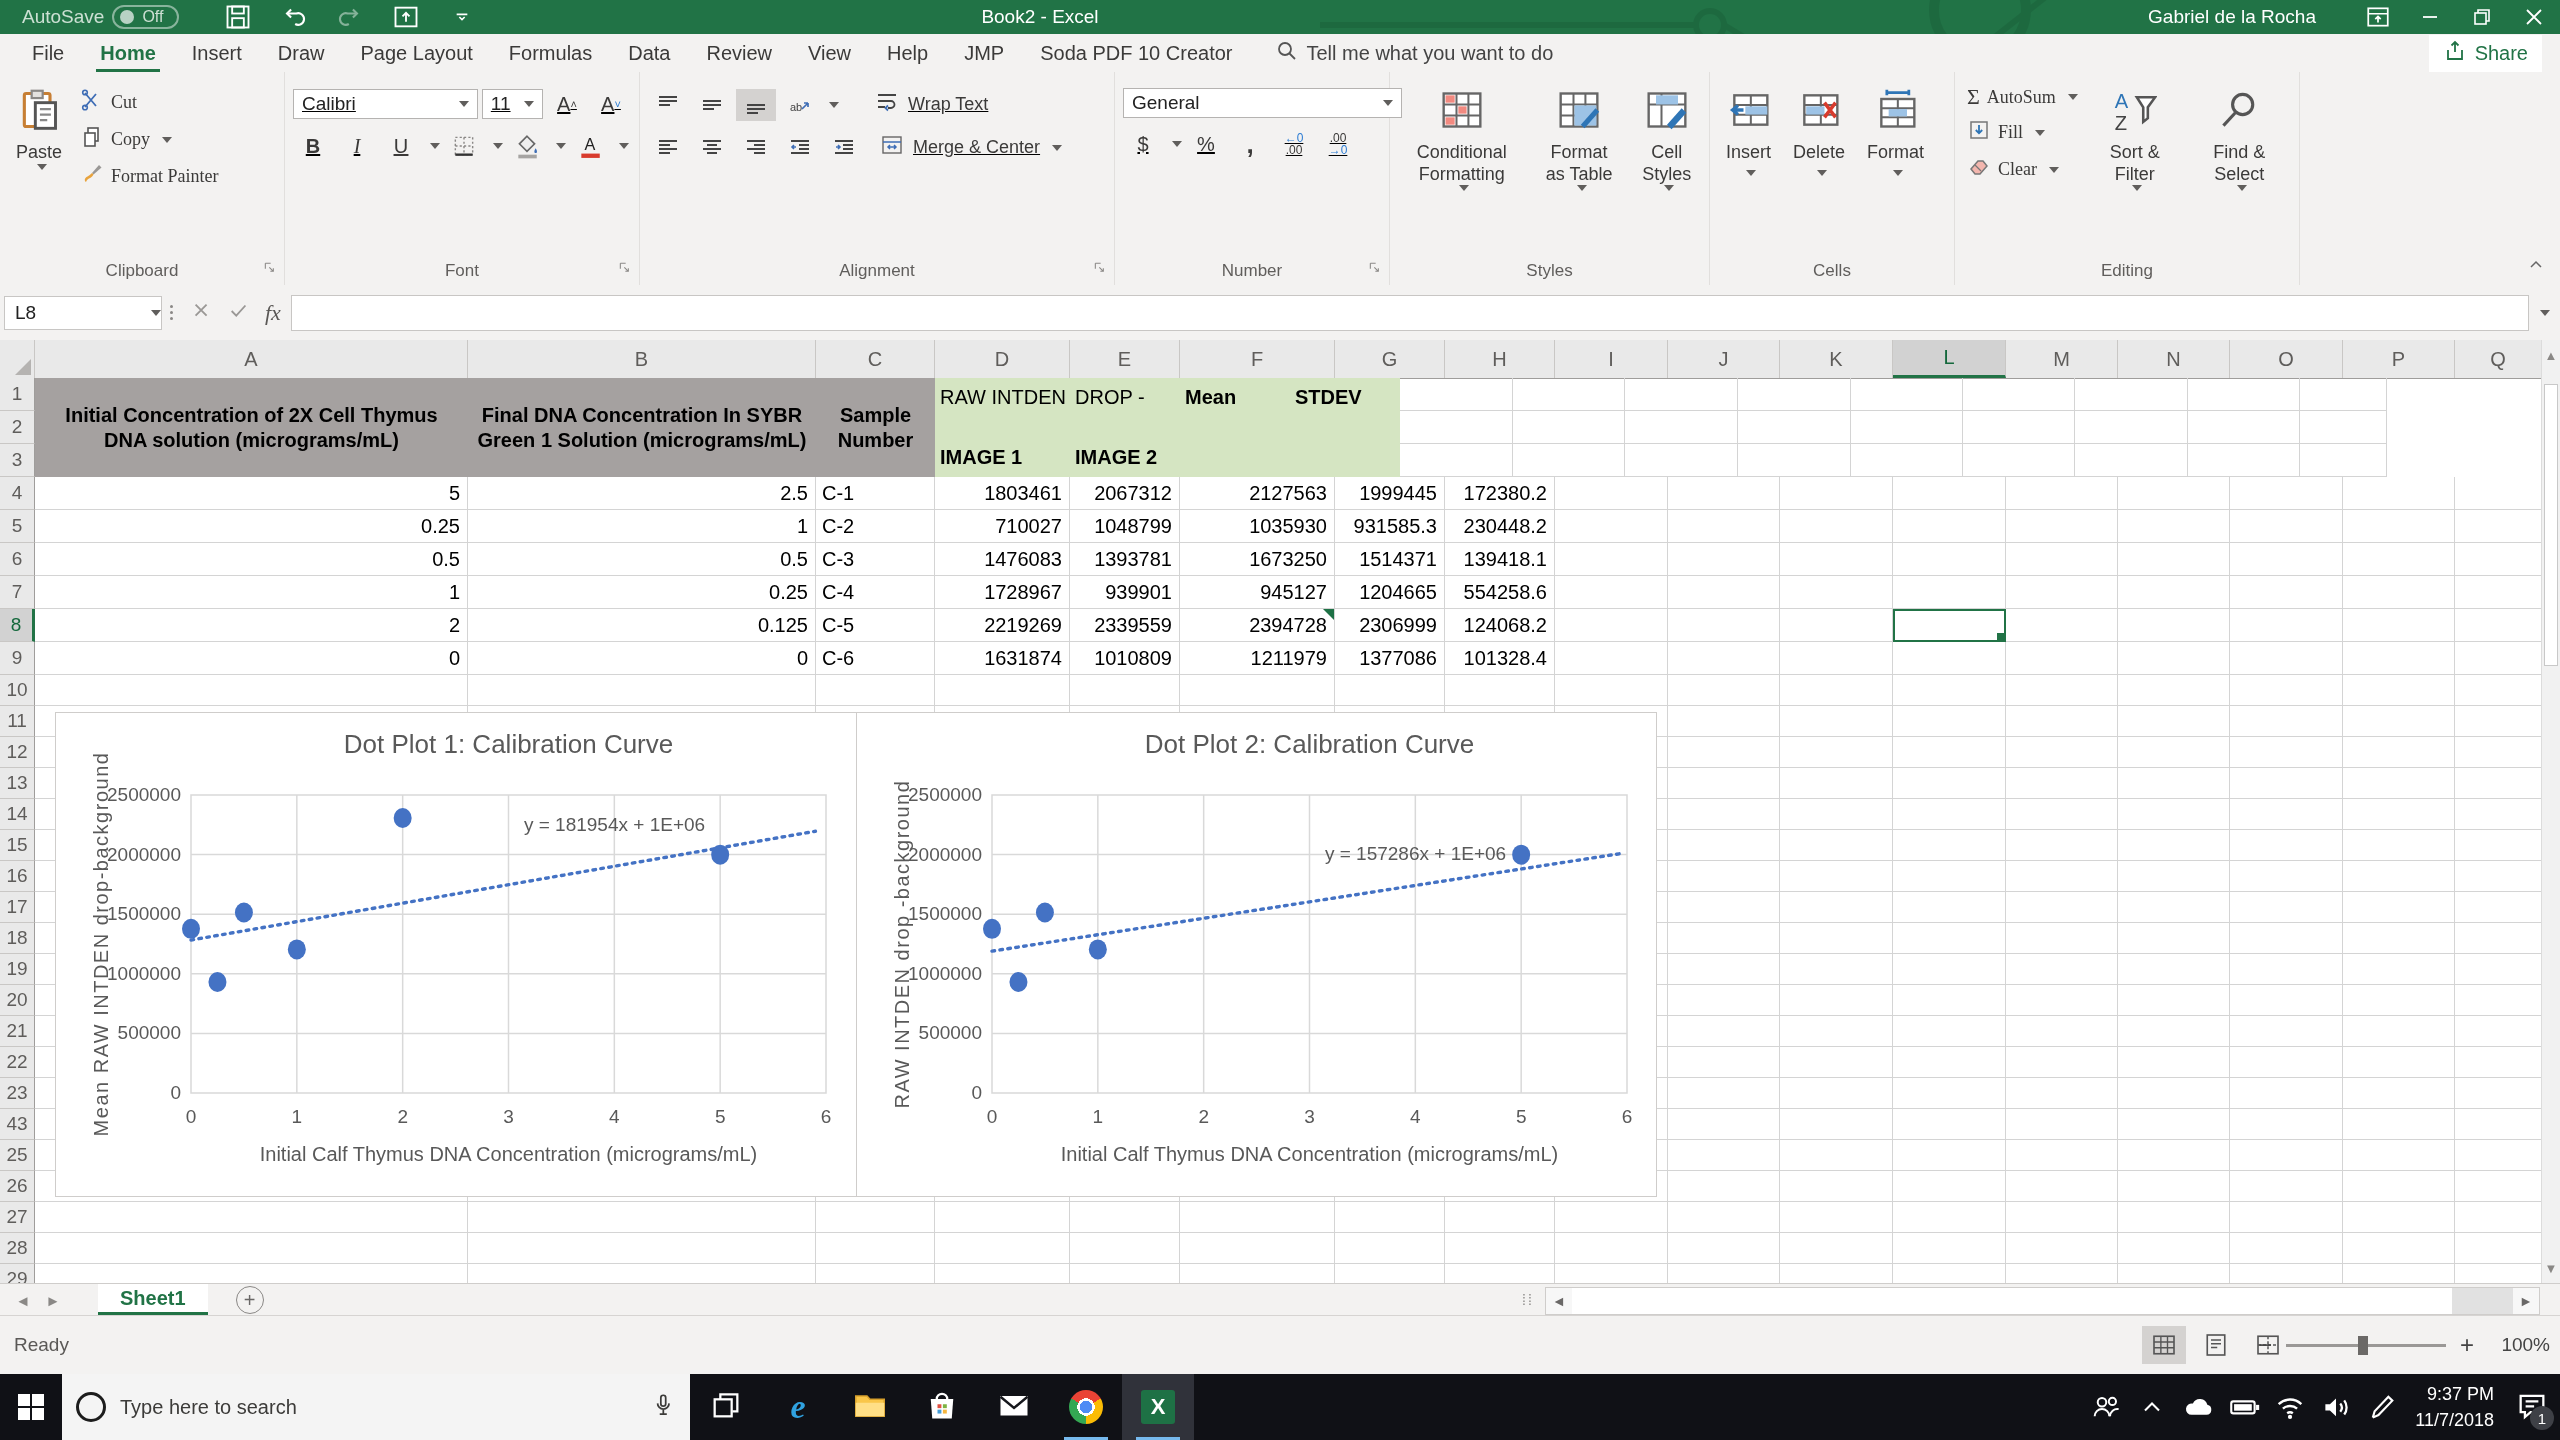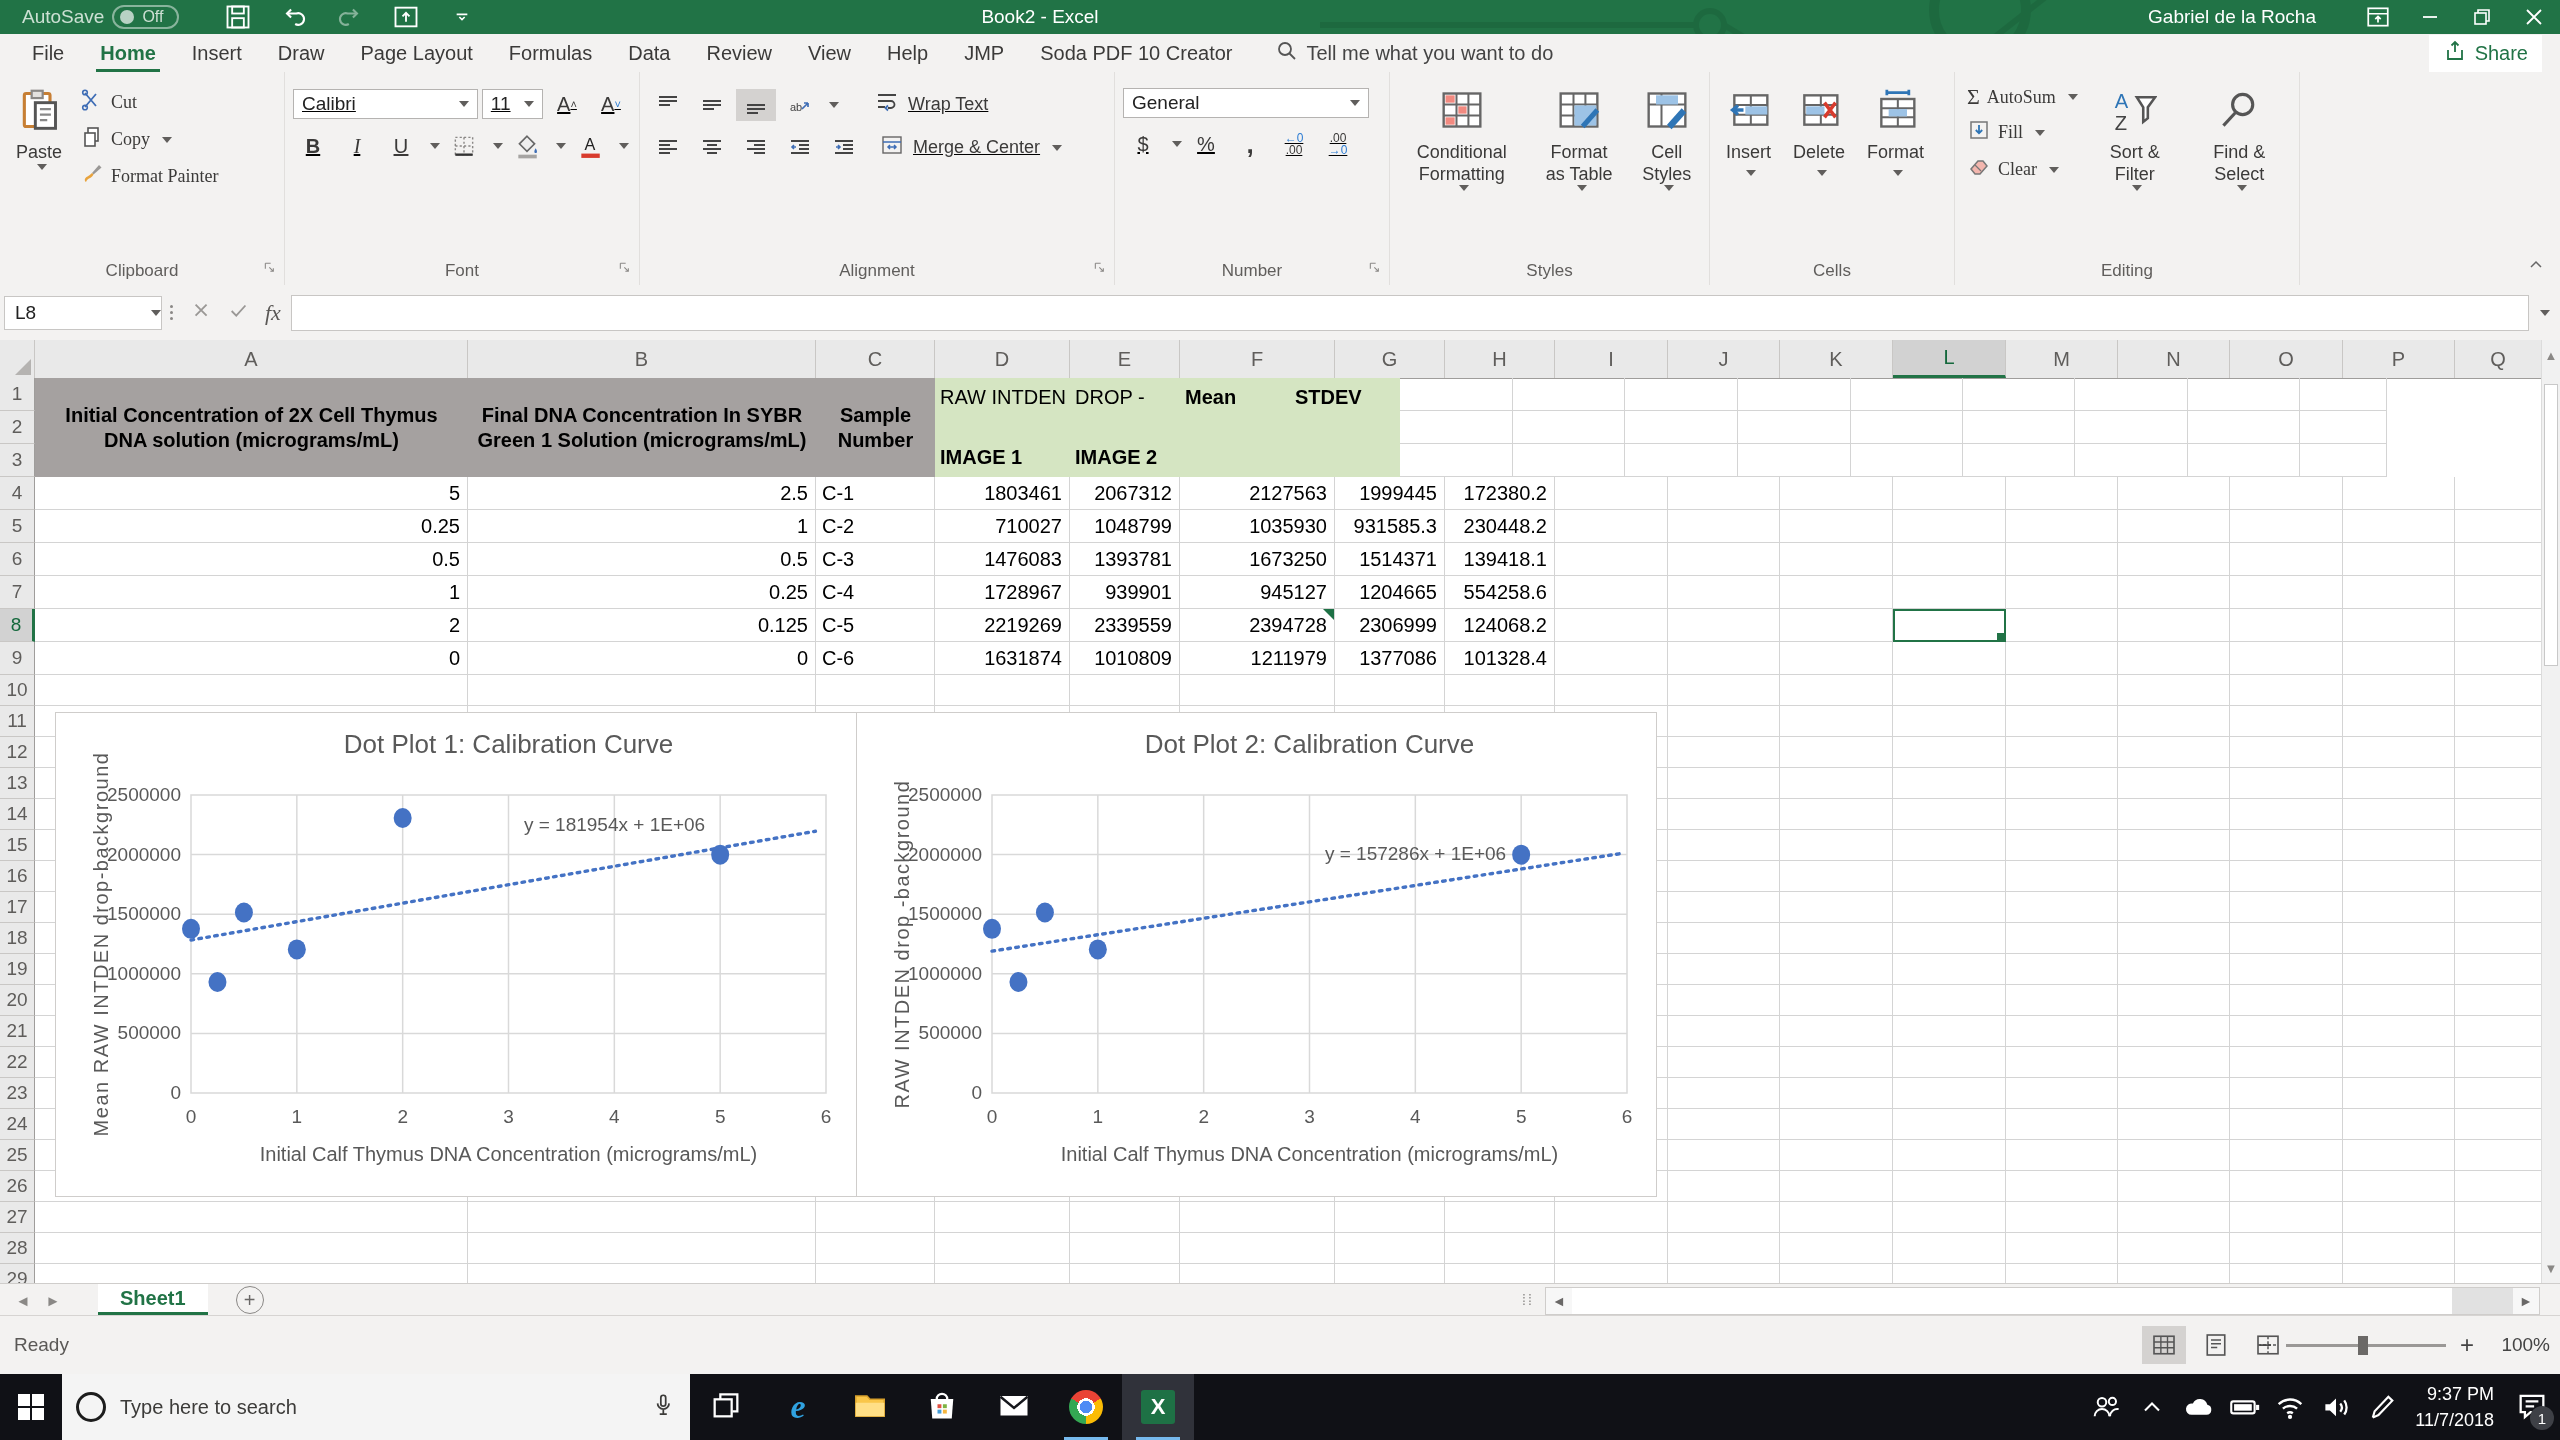--- a/index.html
+++ b/index.html
@@ -418,21 +418,21 @@
       </div>
       <div class="glabel">Alignment</div>
       <span class="launcher"><svg width="16" height="16" viewBox="0 0 24 24" fill="none">
             <path d="M5 5 h8 M5 5 v8" stroke="#8a8886" stroke-width="1.6"></path>
             <path d="M11 11 l6 6 M17 12.5 V17 h-4.5" stroke="#8a8886" stroke-width="1.6"></path>
           </svg></span>
     </div>
 
     <div class="rgroup" style="width:275px">
       <div class="fontrow" style="width:100%">
-        <div class="combo" style="width:246px">
+        <div class="combo" style="width:279px">
           <span>General</span>
             <span class="caret"></span>
           </div>
         <div class="iconbar">
           <span class="ibtn">$</span>
             <span class="caret"></span>
           <span class="ibtn">%</span>
           <span class="ibtn" style="font-weight:bold;font-size:26px">,</span>
           <span class="ibtn num2">
               <span style="color:#2b7cd3">←0</span>
@@ -1095,21 +1095,21 @@
           <div class="cell" style="width: 112px; height: 31px;"></div>
           <div class="cell" style="width: 113px; height: 31px;"></div>
           <div class="cell" style="width: 113px; height: 31px;"></div>
           <div class="cell" style="width: 112px; height: 31px;"></div>
           <div class="cell" style="width: 112px; height: 31px;"></div>
           <div class="cell" style="width: 113px; height: 31px;"></div>
           <div class="cell" style="width: 112px; height: 31px;"></div>
           <div class="cell" style="width: 87px; height: 31px;"></div>
         </div>
         <div class="grow">
-          <div class="rh" style="height: 31px;">24</div>
+          <div class="rh" style="height: 31px;">43</div>
           <div class="cell" style="width: 433px; height: 31px;"></div>
           <div class="cell" style="width: 348px; height: 31px;"></div>
           <div class="cell" style="width: 119px; height: 31px;"></div>
           <div class="cell" style="width: 135px; height: 31px;"></div>
           <div class="cell" style="width: 110px; height: 31px;"></div>
           <div class="cell" style="width: 155px; height: 31px;"></div>
           <div class="cell" style="width: 110px; height: 31px;"></div>
           <div class="cell" style="width: 110px; height: 31px;"></div>
           <div class="cell" style="width: 113px; height: 31px;"></div>
           <div class="cell" style="width: 112px; height: 31px;"></div>

